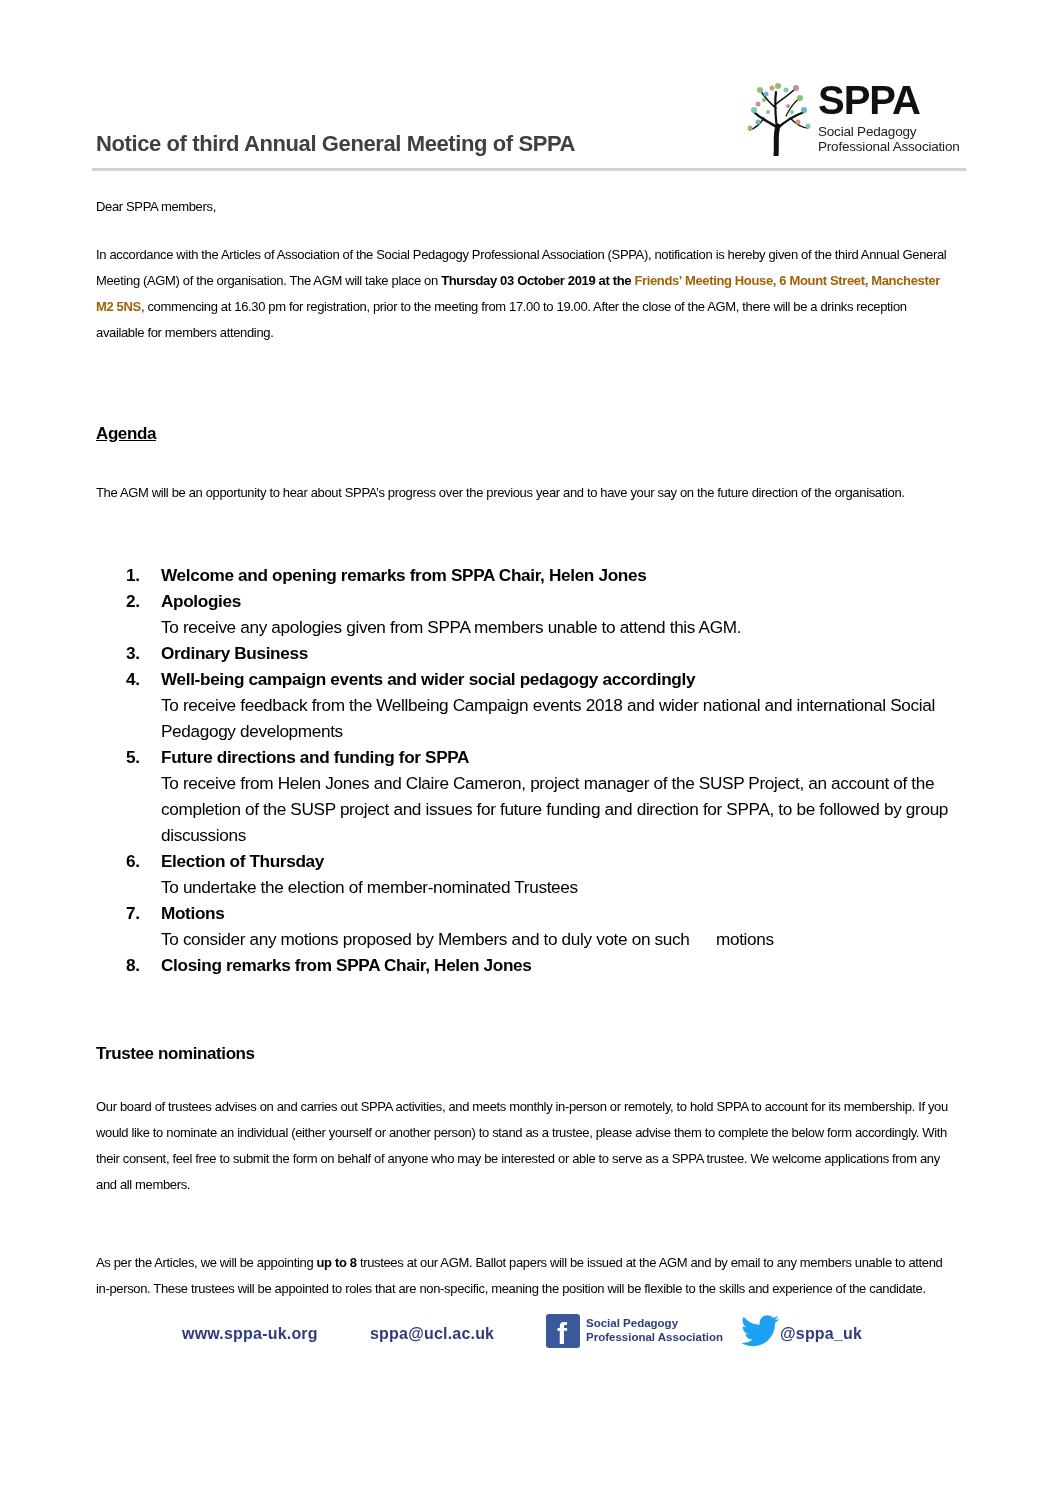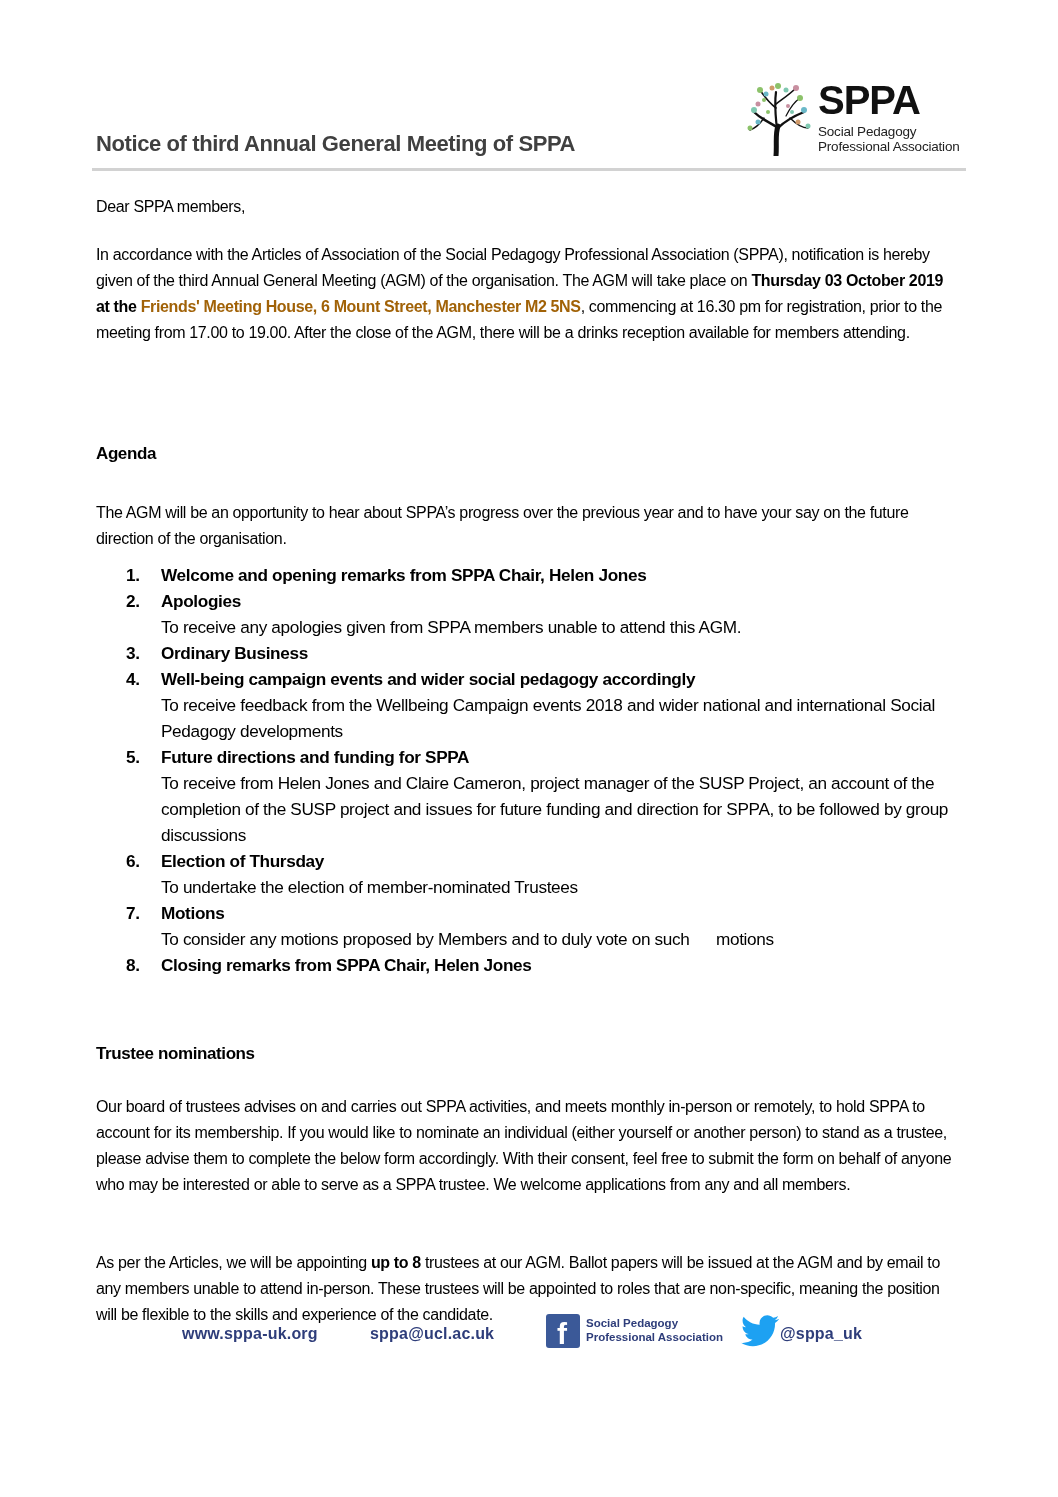--- a/index.html
+++ b/index.html
@@ -12,29 +12,29 @@
     .logo-acronym { position: absolute; left: 72px; top: -6px; font-size: 40px; font-weight: bold;
       letter-spacing: -1px; color: #111; line-height: 48px; }
     .logo-line { position: absolute; left: 72px; font-size: 13.5px; color: #222; line-height: 15px; letter-spacing: -0.2px; }
     .logo-line.l1 { top: 42px; }
     .logo-line.l2 { top: 57px; }
 
     .title { position: absolute; left: 96px; top: 131px; font-size: 22px; font-weight: bold;
       letter-spacing: -0.4px; color: #404040; margin: 0; }
     .rule { position: absolute; left: 92px; top: 168px; width: 874px; height: 3px; background: #d2d2d2; }
 
-    .text { position: absolute; left: 96px; width: 860px; font-size: 16px; line-height: 26px; letter-spacing: -0.35px; }
+    .text { position: absolute; left: 96px; width: 860px; font-size: 13px; line-height: 26px; letter-spacing: -0.35px; }
     .greeting { top: 194px; }
     .intro { top: 242px; }
     .venue { color: #a16207; font-weight: bold; }
     .bold { font-weight: bold; }
 
     .h2 { position: absolute; left: 96px; font-size: 17px; font-weight: bold; letter-spacing: -0.4px; margin: 0; }
-    .agenda-h { top: 444px; }
-    .agenda-intro { top: 500px; }
+    .agenda-h { top: 424px; text-decoration: underline; }
+    .agenda-intro { top: 480px; }
 
     .agenda-list { position: absolute; left: 126px; top: 562px; width: 840px; margin: 0; padding: 0; list-style: none; }
     .agenda-item { position: relative; padding-left: 35px; font-size: 17.2px; line-height: 26px; letter-spacing: -0.35px; }
     .agenda-num { position: absolute; left: 0; top: 0; font-weight: bold; }
     .agenda-title { font-weight: bold; display: block; }
     .agenda-desc { display: block; }
 
     .trustee-h { top: 1044px; }
     .trustee-p1 { top: 1094px; }
     .trustee-p2 { top: 1250px; }

